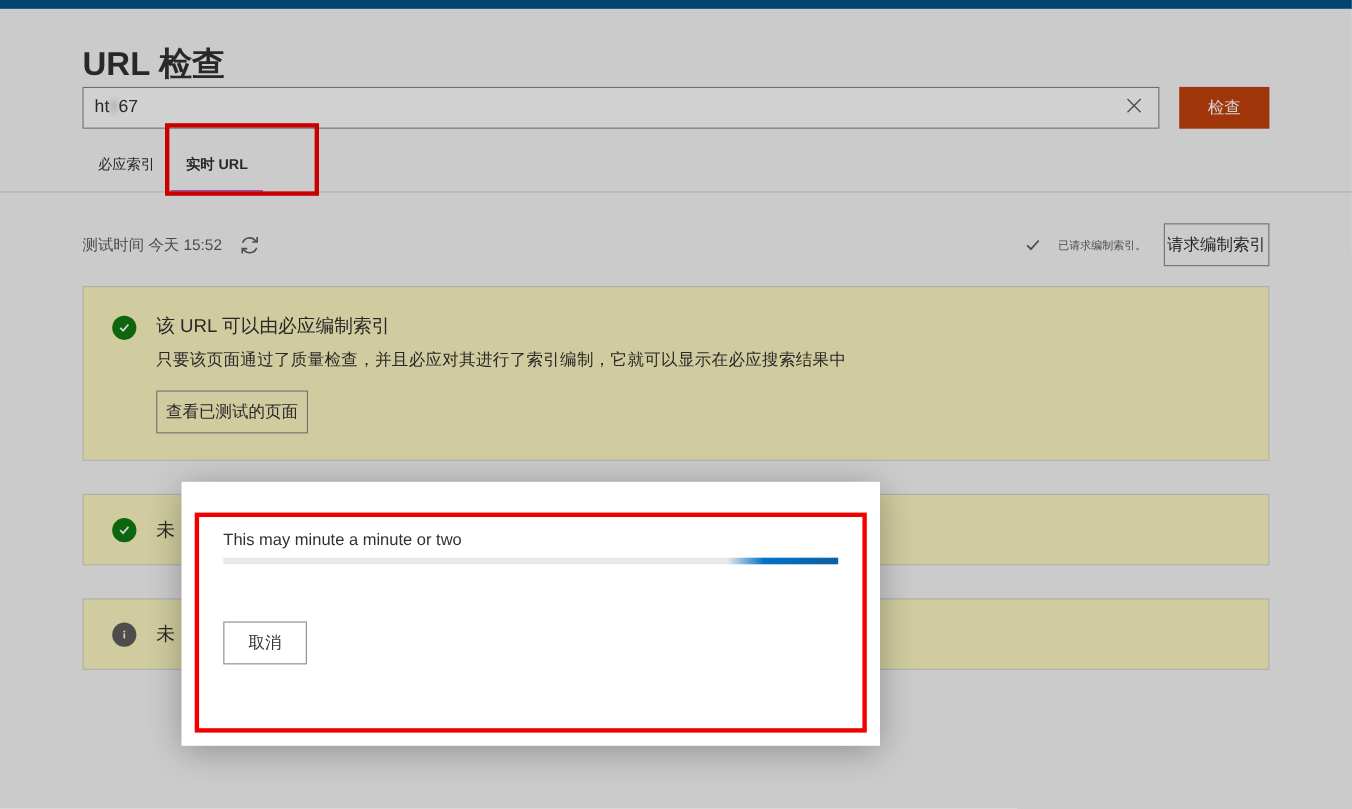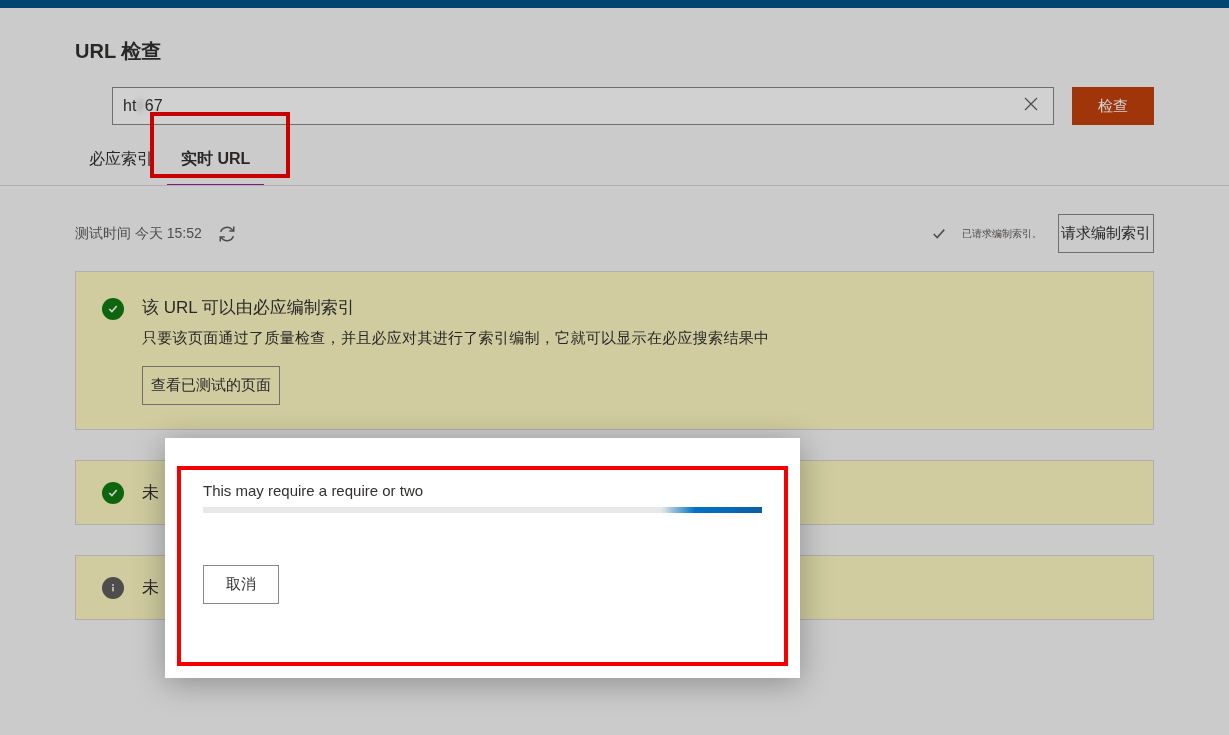--- a/index.html
+++ b/index.html
@@ -13,31 +13,29 @@
     position: relative;
   }
   .topbar {
     height: 8px;
     background: #00558c;
   }
   .content {
     padding: 30px 75px 20px 75px;
   }
   .page-title {
-    font-size: 20px;
+    font-size: 30px;
     font-weight: 600;
     color: #323130;
-    margin-bottom: 22px;
   }
   .input-row {
     display: flex;
     gap: 18px;
     align-items: stretch;
     margin-bottom: 0;
-    margin-left: 37px;
   }
   .url-input-wrap {
     flex: 1;
     border: 1px solid #8a8886;
     background: #fff;
     height: 38px;
     display: flex;
     align-items: center;
     padding: 0 10px;
     font-size: 16px;
@@ -62,21 +60,21 @@
     font-size: 15px;
     border:none;
     cursor:pointer;
   }
   .tabs {
     display:flex;
     margin-top:8px;
   }
   .tab {
     padding: 16px 14px 14px 14px;
-    font-size: 16px;
+    font-size: 13px;
     color:#323130;
     cursor:pointer;
   }
   .tab.active {
     font-weight:600;
     border-bottom: 1px solid #a21caf;
   }
   .highlight-box {
     position:absolute;
     border:4px solid #f40000;
@@ -260,19 +258,19 @@
     </div>
   </div>
 
 </div>
 
 <div class="highlight-box hl-tab"></div>
 
 <div class="overlay"></div>
 <div class="modal">
   <div class="modal-inner">
-    <div class="modal-msg">This may require a require or two</div>
+    <div class="modal-msg">This may minute a minute or two</div>
     <div class="progress"></div>
     <div class="modal-footer">
       <button class="cancel-btn">取消</button>
     </div>
   </div>
 </div>
 
 </body></html>

